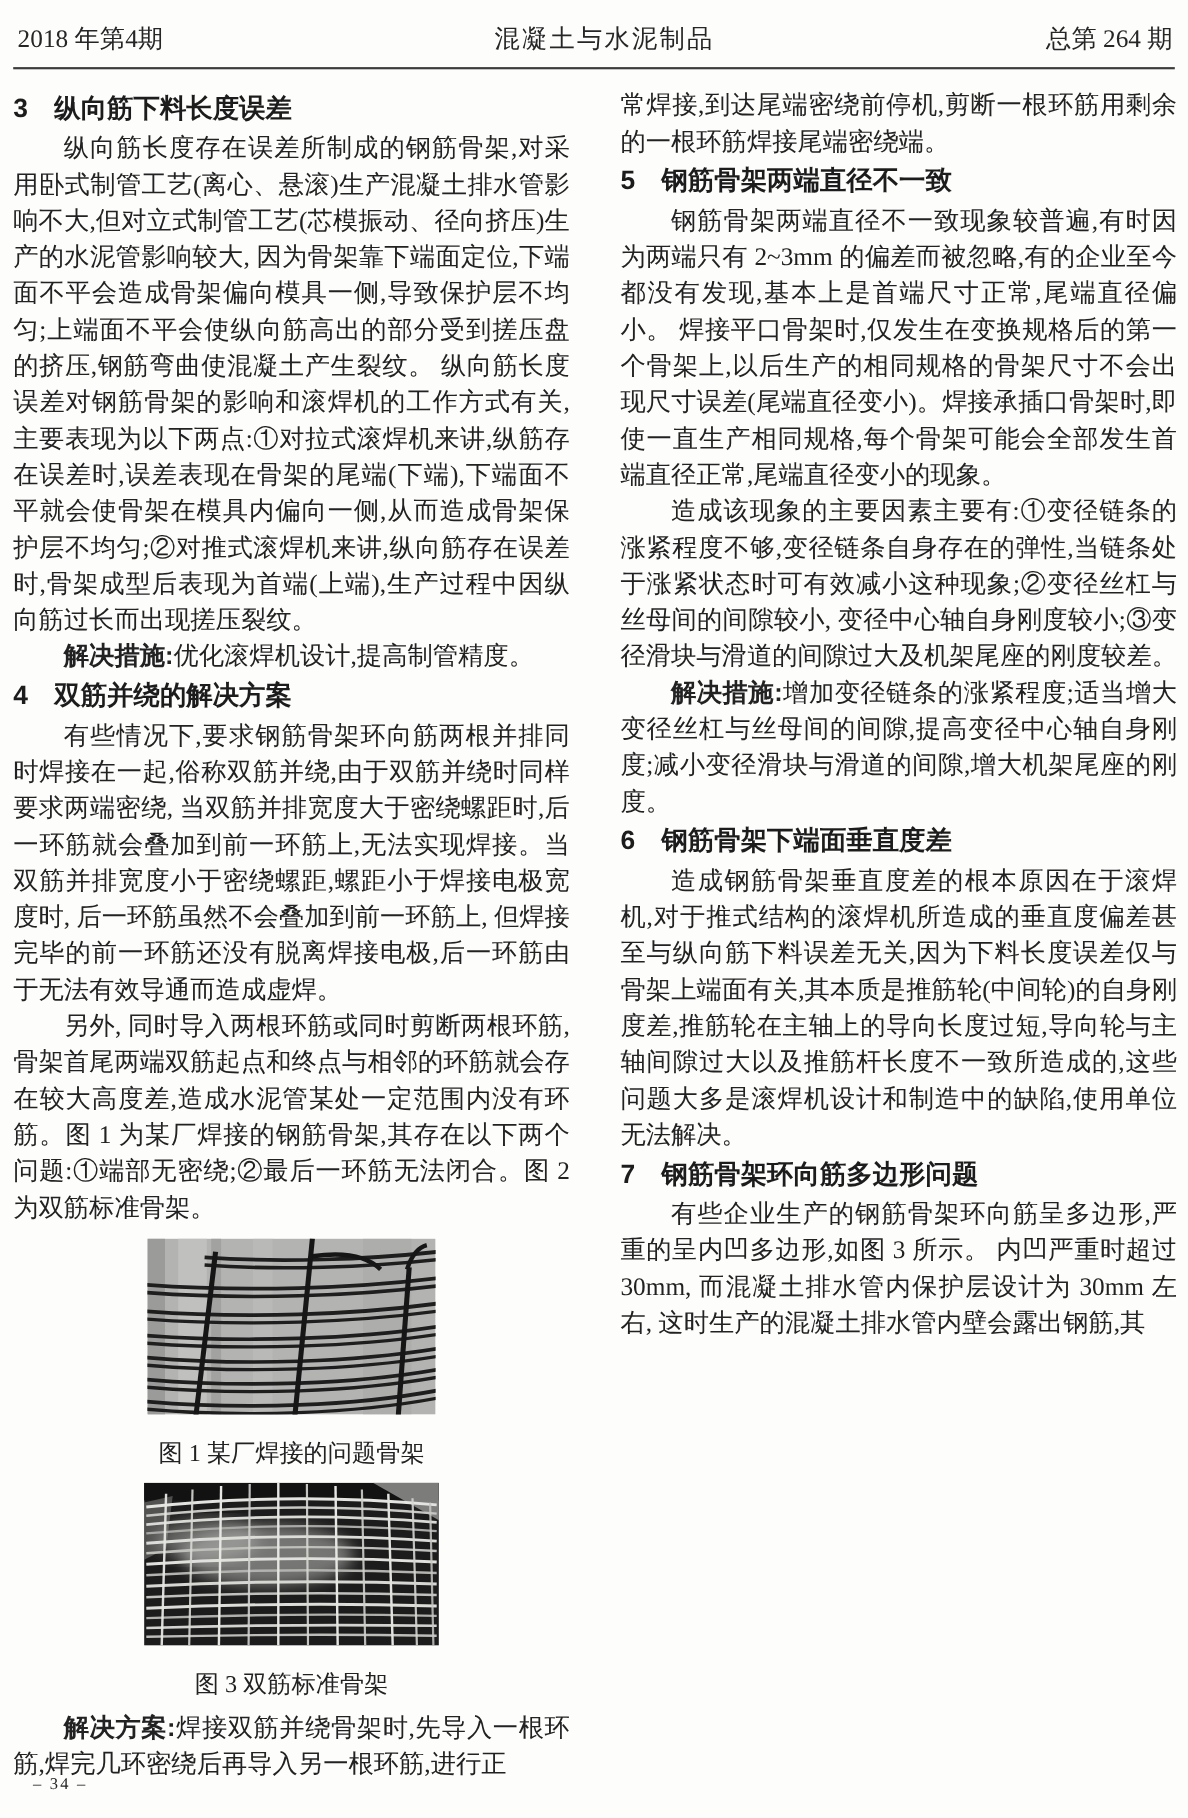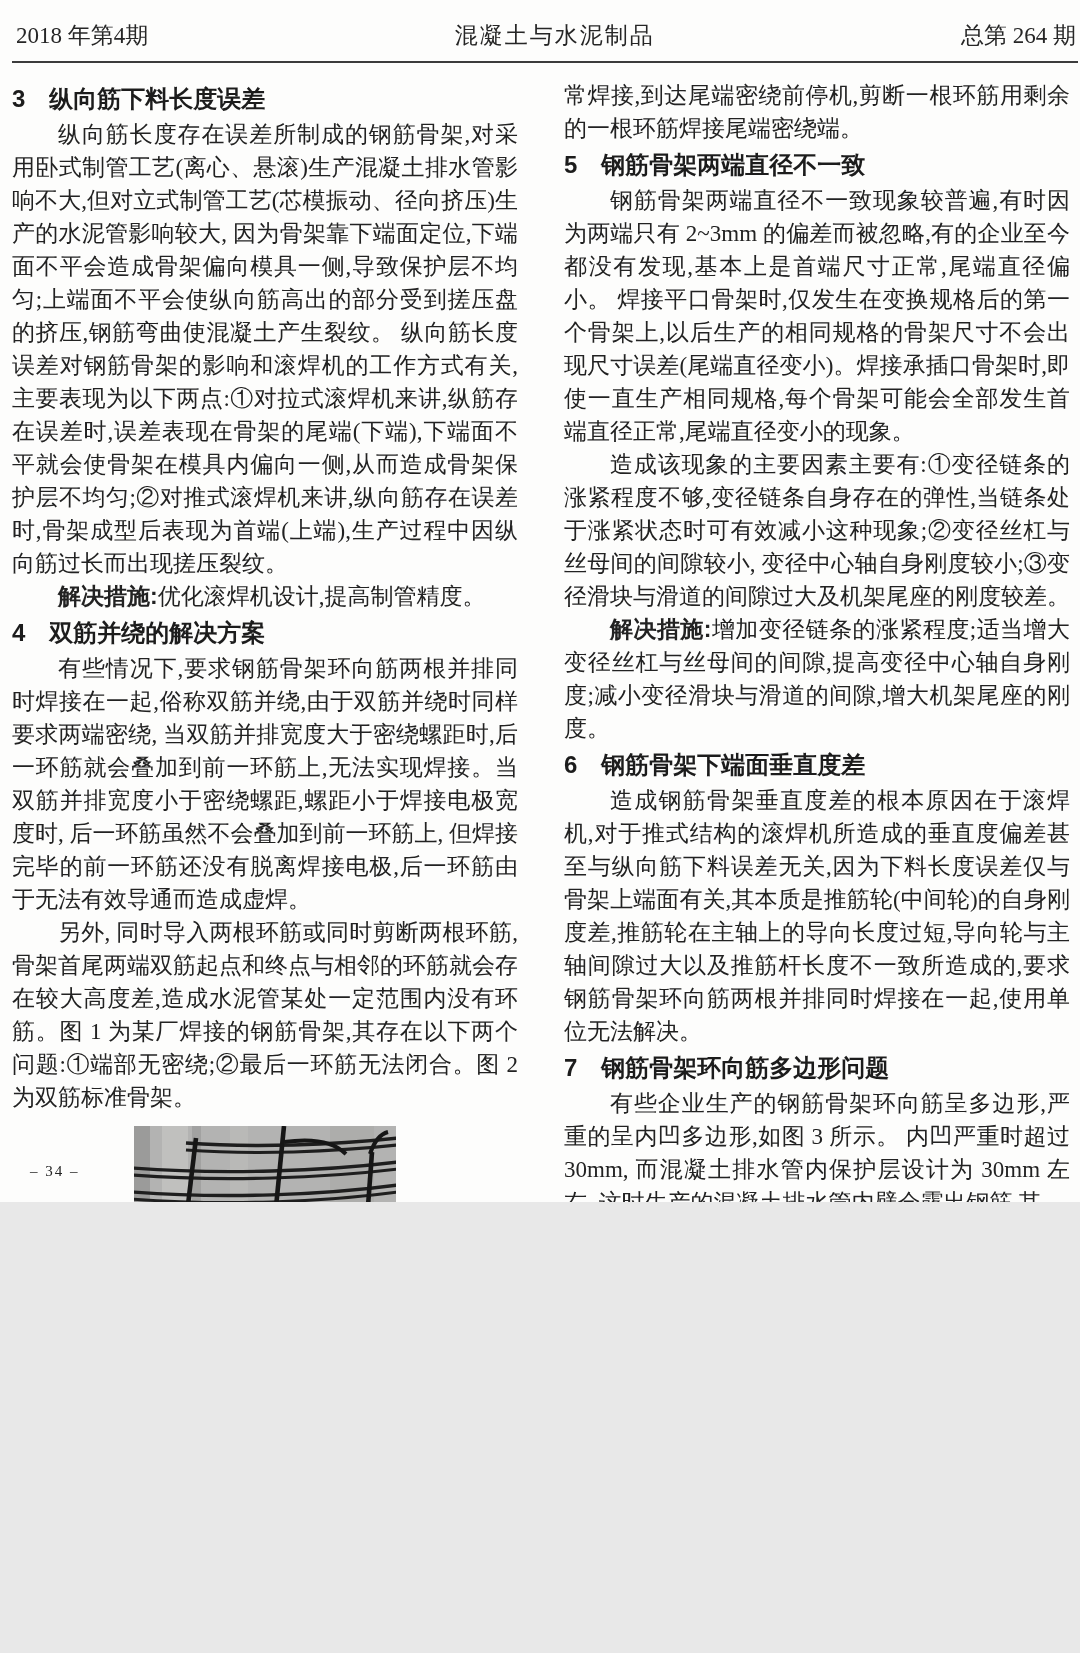--- a/index.html
+++ b/index.html
@@ -1,19 +1,19 @@
 <!DOCTYPE html>
 <html><head>
 <meta charset="utf-8">
 <style>
   html,body{margin:0;padding:0;background:#e8e8e8;}
   .page{
-    width:1080px;height:1202px;background:#fdfdfc;margin:0 auto;
+    width:1080px;height:1653px;background:#fdfdfc;margin:0 auto;
     font-family:"Liberation Serif",serif;color:#222;
-    box-sizing:border-box;padding:16px 0 0 12px;position:relative;overflow:hidden;
+    box-sizing:border-box;padding:16px 10px 0 12px;position:relative;overflow:hidden;
   }
   .header{display:flex;justify-content:space-between;align-items:baseline;
     font-size:23px;padding:4px 4px 8px 4px;color:#262626;}
   .header .hc{letter-spacing:2px;}
   .rule{border-top:2px solid #3c3c3c;margin:2px 2px 16px 0;}
   .columns{display:flex;gap:46px;}
   .col{width:506px;font-size:23px;line-height:33px;text-align:justify;text-justify:inter-character;}
   p.body{margin:0;text-indent:2em;}
   p.cont{margin:0;text-indent:0;}
   .sec{display:flex;gap:24px;font-family:"Liberation Sans",sans-serif;
@@ -142,21 +142,21 @@
         <span>钢筋骨架两端直径不一致</span>
       </div>
       <p class="body">钢筋骨架两端直径不一致现象较普遍,有时因为两端只有 2~3mm 的偏差而被忽略,有的企业至今都没有发现,基本上是首端尺寸正常,尾端直径偏小。 焊接平口骨架时,仅发生在变换规格后的第一个骨架上,以后生产的相同规格的骨架尺寸不会出现尺寸误差(尾端直径变小)。焊接承插口骨架时,即使一直生产相同规格,每个骨架可能会全部发生首端直径正常,尾端直径变小的现象。</p>
       <p class="body">造成该现象的主要因素主要有:①变径链条的涨紧程度不够,变径链条自身存在的弹性,当链条处于涨紧状态时可有效减小这种现象;②变径丝杠与丝母间的间隙较小, 变径中心轴自身刚度较小;③变径滑块与滑道的间隙过大及机架尾座的刚度较差。</p>
       <p class="body"><span class="lead">解决措施:</span><span>增加变径链条的涨紧程度;适当增大变径丝杠与丝母间的间隙,提高变径中心轴自身刚度;减小变径滑块与滑道的间隙,增大机架尾座的刚度。</span></p>
 
       <div class="sec">
         <span>6</span>
         <span>钢筋骨架下端面垂直度差</span>
       </div>
-      <p class="body">造成钢筋骨架垂直度差的根本原因在于滚焊机,对于推式结构的滚焊机所造成的垂直度偏差甚至与纵向筋下料误差无关,因为下料长度误差仅与骨架上端面有关,其本质是推筋轮(中间轮)的自身刚度差,推筋轮在主轴上的导向长度过短,导向轮与主轴间隙过大以及推筋杆长度不一致所造成的,要求钢筋骨架环向筋两根并排同时焊接在一起,使用单位无法解决。</p>
+      <p class="body">造成钢筋骨架垂直度差的根本原因在于滚焊机,对于推式结构的滚焊机所造成的垂直度偏差甚至与纵向筋下料误差无关,因为下料长度误差仅与骨架上端面有关,其本质是推筋轮(中间轮)的自身刚度差,推筋轮在主轴上的导向长度过短,导向轮与主轴间隙过大以及推筋杆长度不一致所造成的,这些问题大多是滚焊机设计和制造中的缺陷,使用单位无法解决。</p>
 
       <div class="sec">
         <span>7</span>
         <span>钢筋骨架环向筋多边形问题</span>
       </div>
       <p class="body">有些企业生产的钢筋骨架环向筋呈多边形,严重的呈内凹多边形,如图 3 所示。 内凹严重时超过 30mm, 而混凝土排水管内保护层设计为 30mm 左右, 这时生产的混凝土排水管内壁会露出钢筋,其</p>
     </div>
 
   </div>
 

